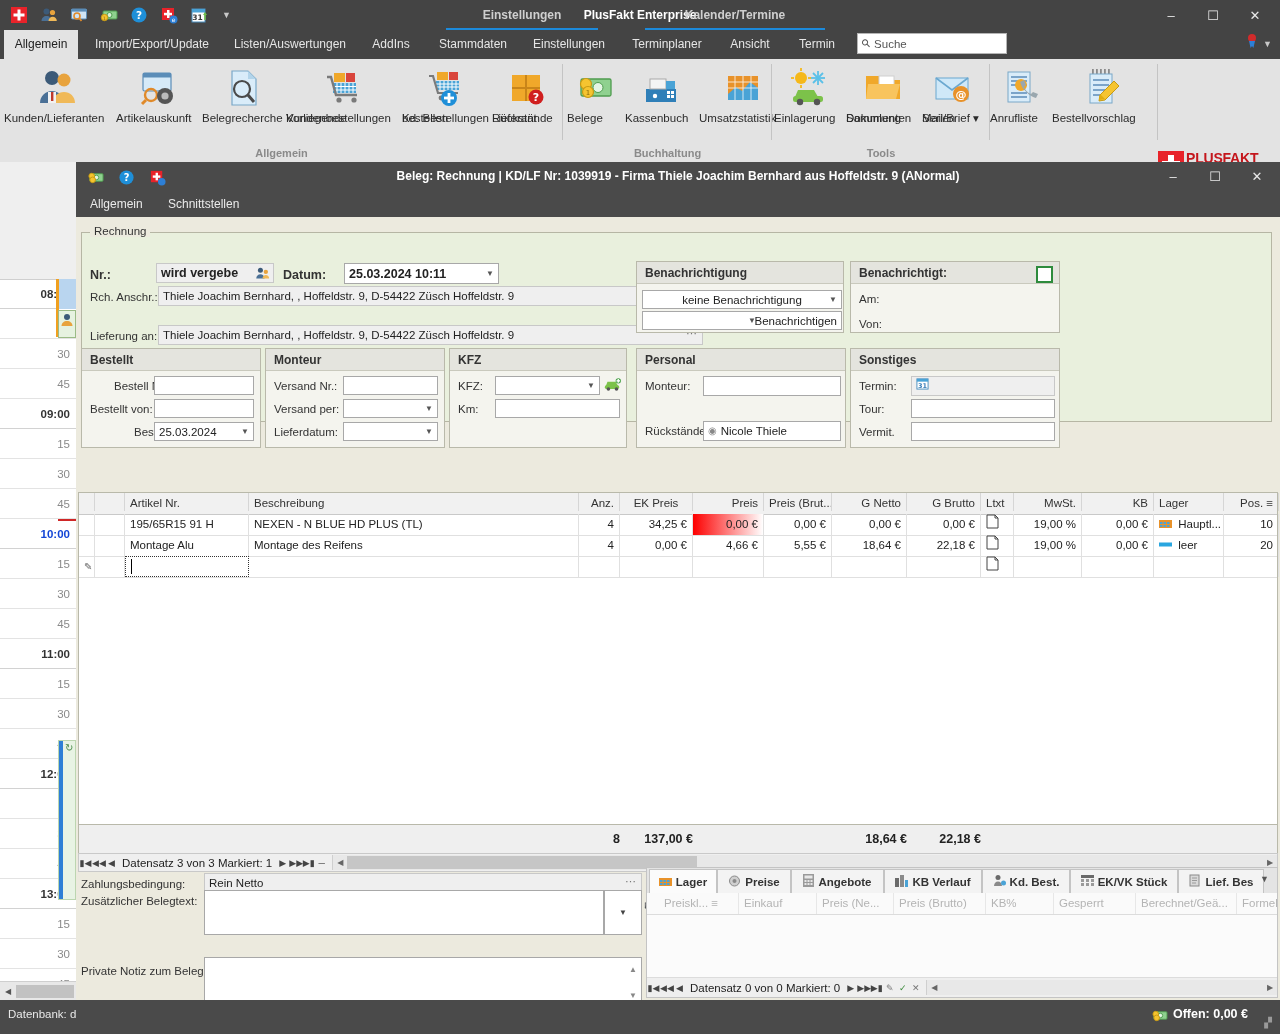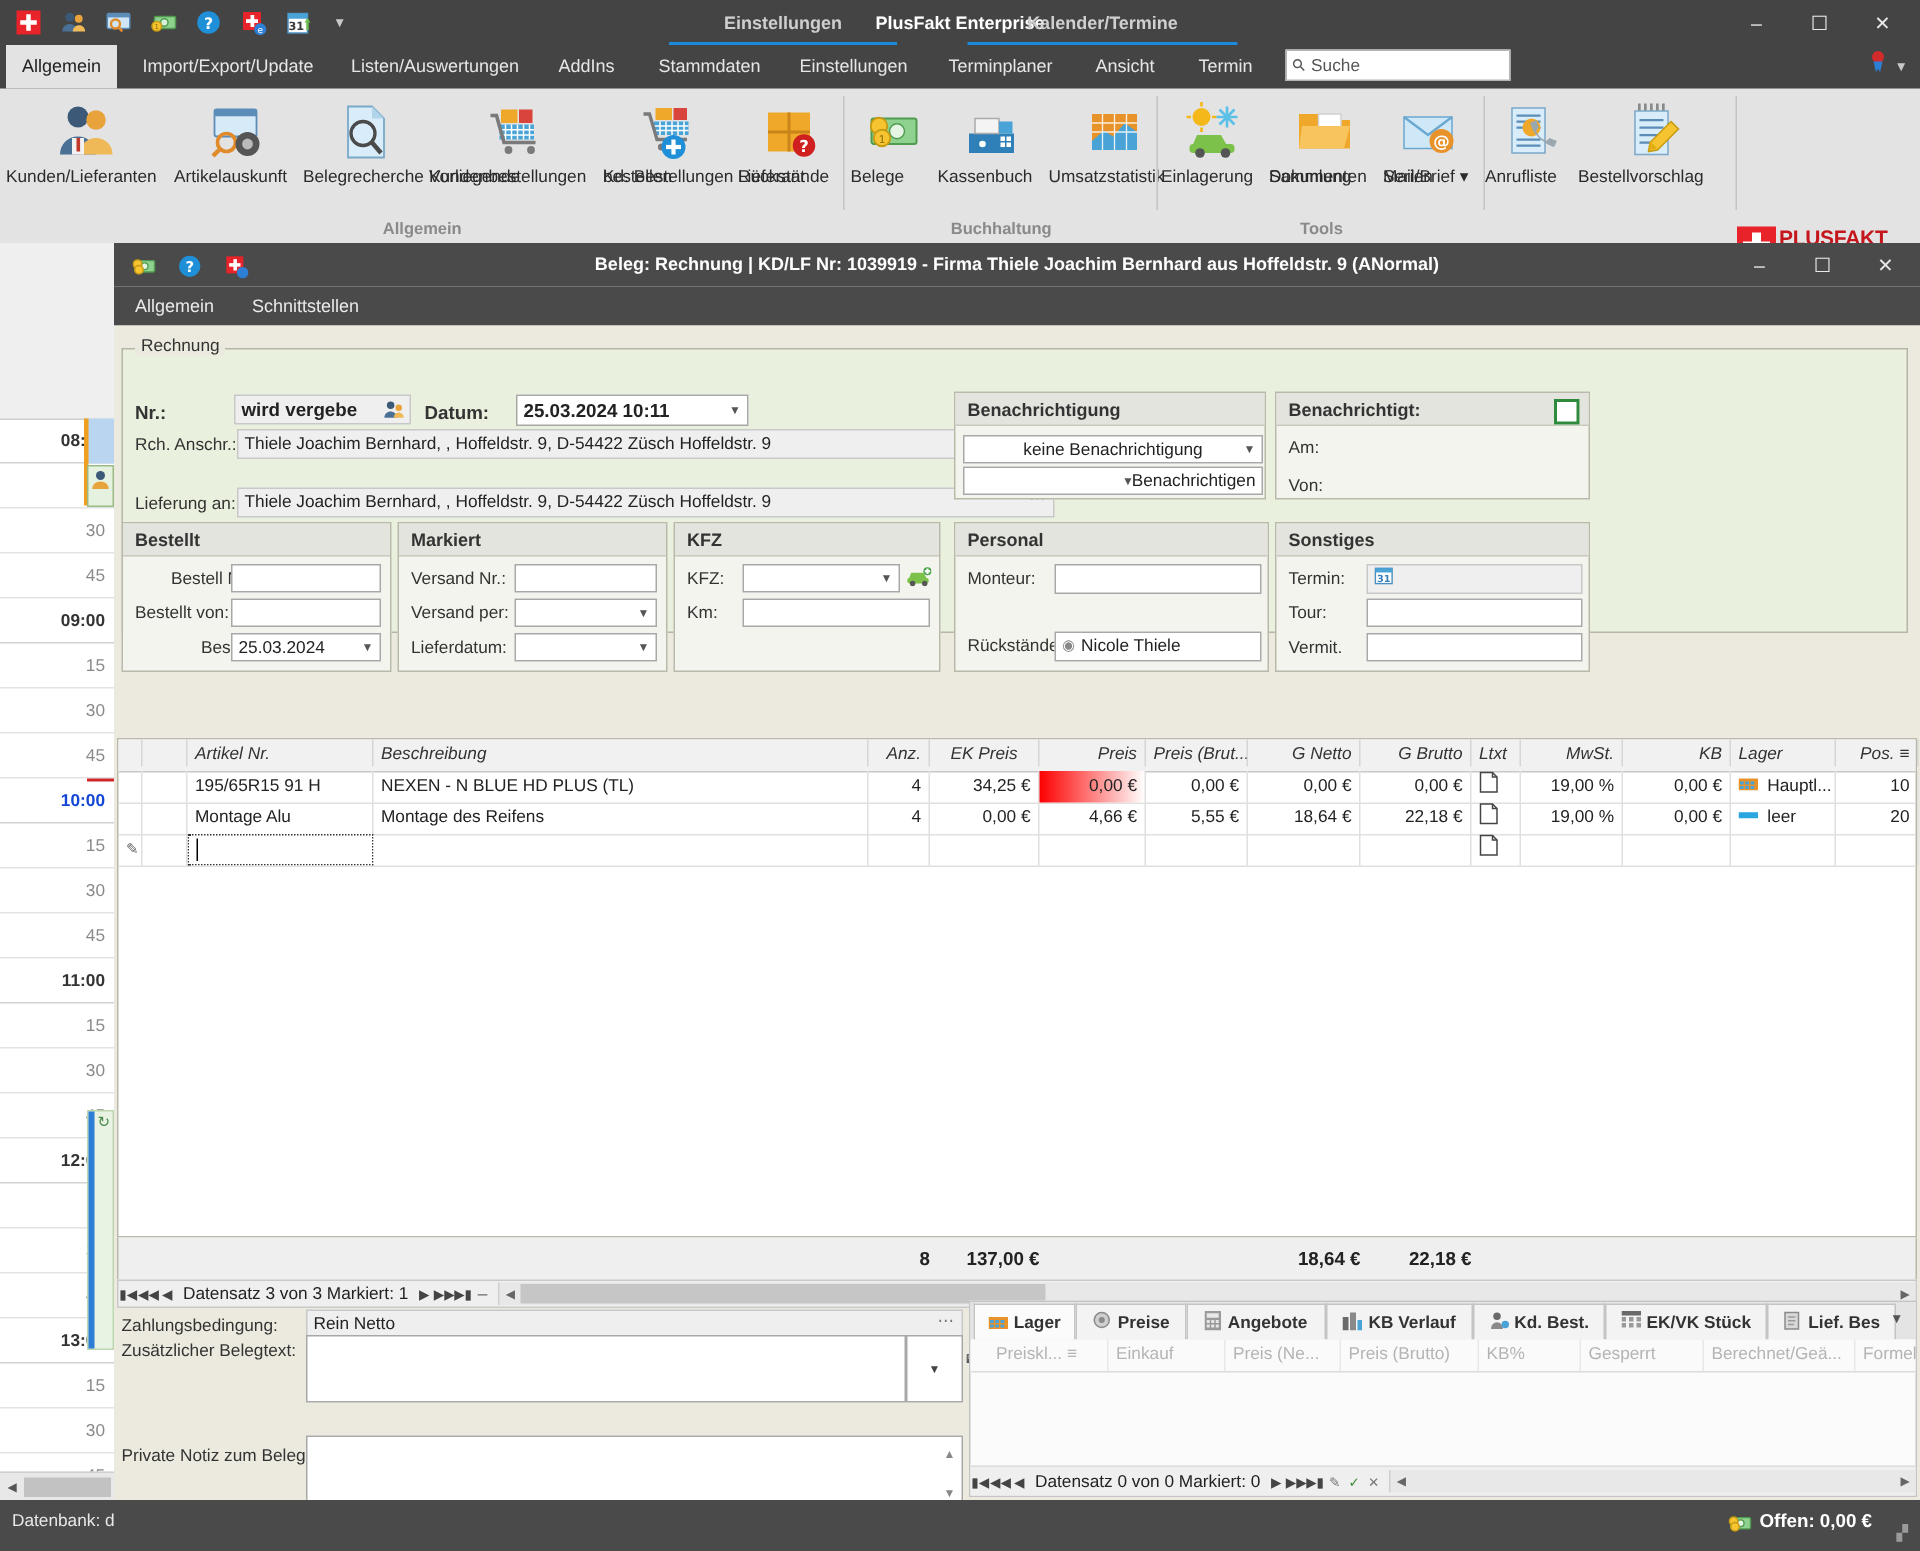--- a/index.html
+++ b/index.html
@@ -94,21 +94,21 @@
   .tf .cv{position:absolute;right:4px;color:#555;font-size:8px;top:50%;transform:translateY(-50%);}
 
   .panelhdr{position:absolute;left:0;right:0;top:0;height:22px;background:#e4e4de;border-bottom:1px solid #c9c9bd;
     font-weight:bold;font-size:12px;color:#333;line-height:22px;padding-left:8px;box-sizing:border-box;}
   .panel{position:absolute;border:1px solid #b9b9aa;background:#f4f4ee;box-sizing:border-box;}
 
   
   .grid{position:absolute;left:2px;top:275px;right:2px;height:333px;background:#fff;border:1px solid #b9b9aa;box-sizing:border-box;}
   .ghdr{position:absolute;left:0;right:0;top:0;height:21px;background:#f1f1f1;border-bottom:1px solid #c9c9c9;}
   .gh{position:absolute;top:0;height:18px;line-height:21px;font-size:11.5px;color:#333;box-sizing:border-box;
-    border-right:1px solid #d6d6d6;padding:0 5px;white-space:nowrap;overflow:hidden;font-style:italic;}
+    border-right:1px solid #d6d6d6;padding:0 5px;white-space:nowrap;overflow:hidden;}
   .grow{position:absolute;left:0;right:0;height:21px;border-bottom:1px solid #e0e0e0;}
   .gc{position:absolute;top:0;height:21px;line-height:21px;font-size:11.5px;color:#222;box-sizing:border-box;
     border-right:1px solid #e0e0e0;padding:0 5px;white-space:nowrap;overflow:hidden;}
   .gc.r{text-align:right;}
   .gc.hot{background:linear-gradient(to right,#fd0000,#ffffff);}
   .editcell{position:absolute;border:1px dotted #333;box-sizing:border-box;background:#fff;}
   .caret{position:absolute;width:1px;background:#000;}
 
   .totrow{position:absolute;left:2px;right:2px;top:608px;height:28px;background:#efefef;border-left:1px solid #b9b9aa;border-right:1px solid #b9b9aa;}
   .tot{position:absolute;top:0;height:28px;line-height:28px;font-weight:bold;font-size:12.5px;color:#222;text-align:right;}
@@ -649,21 +649,21 @@
             <span></span>
           </div>
         <div class="lbl" style="left:8px;top:77px;padding-left:44px;">Bestellt am:</div>
         <div class="tf" style="left:72px;top:73px;width:100px;height:19px;">
           <span>25.03.2024</span>
           <span class="cv">▼</span>
         </div>
       </div>
 
       <div class="panel" style="left:189px;top:131px;width:180px;height:100px;">
-        <div class="panelhdr">Markiert</div>
+        <div class="panelhdr">Monteur</div>
         <div class="lbl" style="left:8px;top:31px;">Versand Nr.:</div>
         <div class="tf" style="left:77px;top:27px;width:95px;height:19px;">
             <span></span>
           </div>
         <div class="lbl" style="left:8px;top:54px;">Versand per:</div>
         <div class="tf" style="left:77px;top:50px;width:95px;height:19px;">
             <span></span>
             <span class="cv">▼</span>
           </div>
         <div class="lbl" style="left:8px;top:77px;">Lieferdatum:</div>

